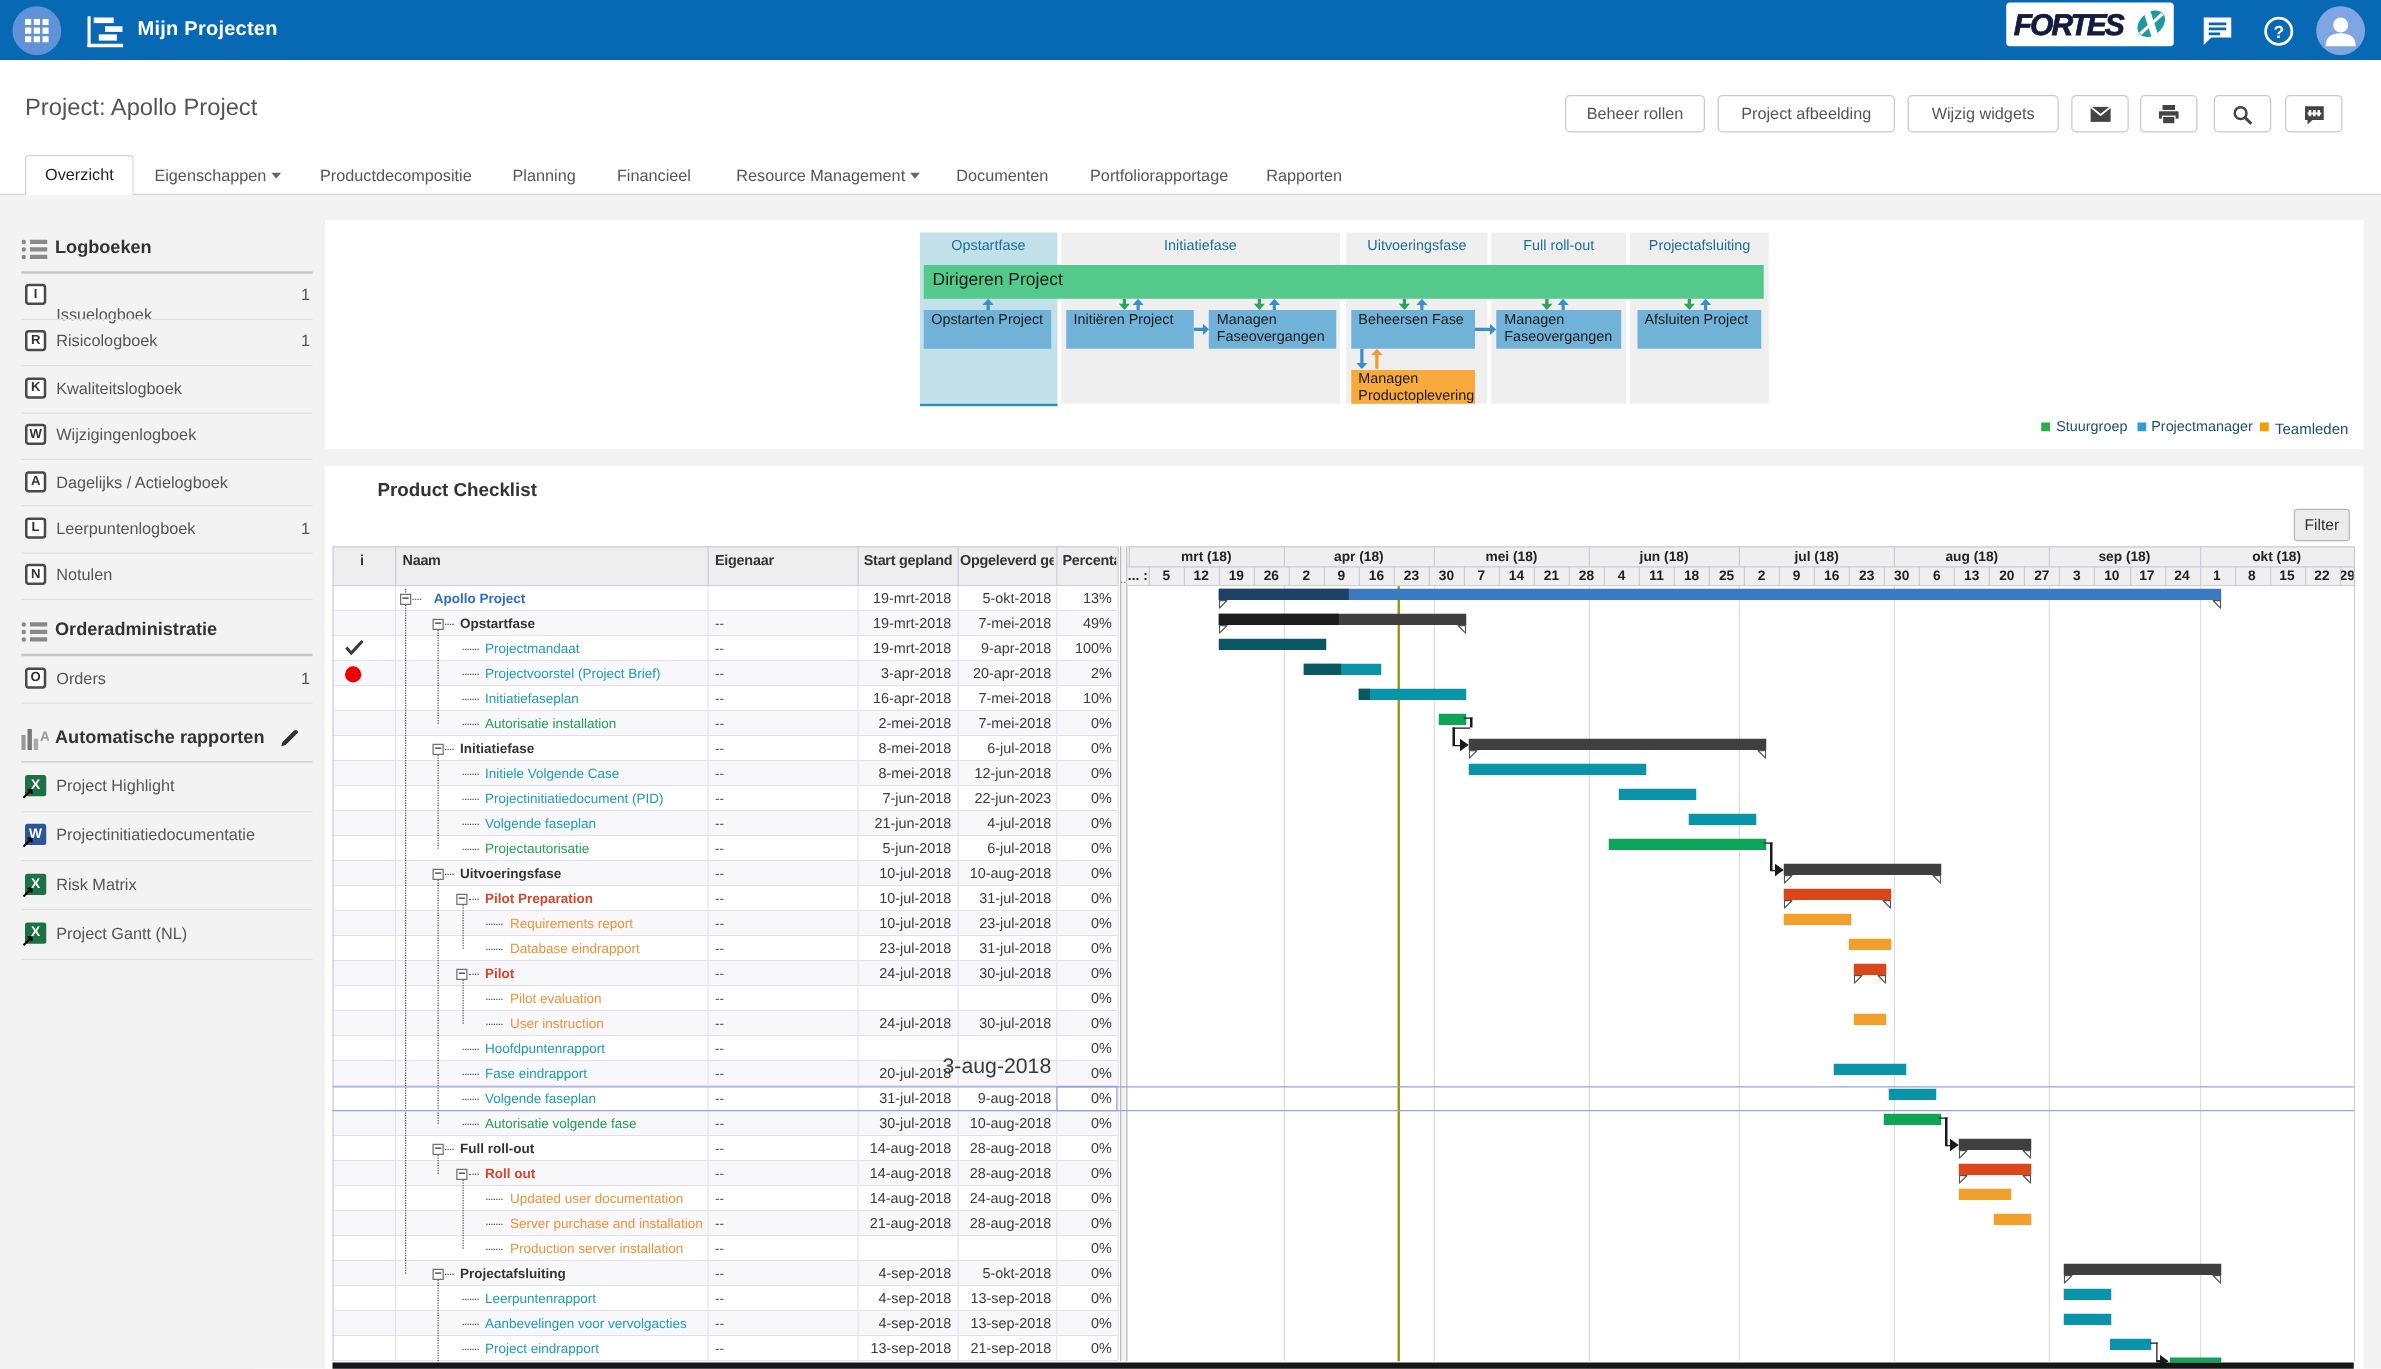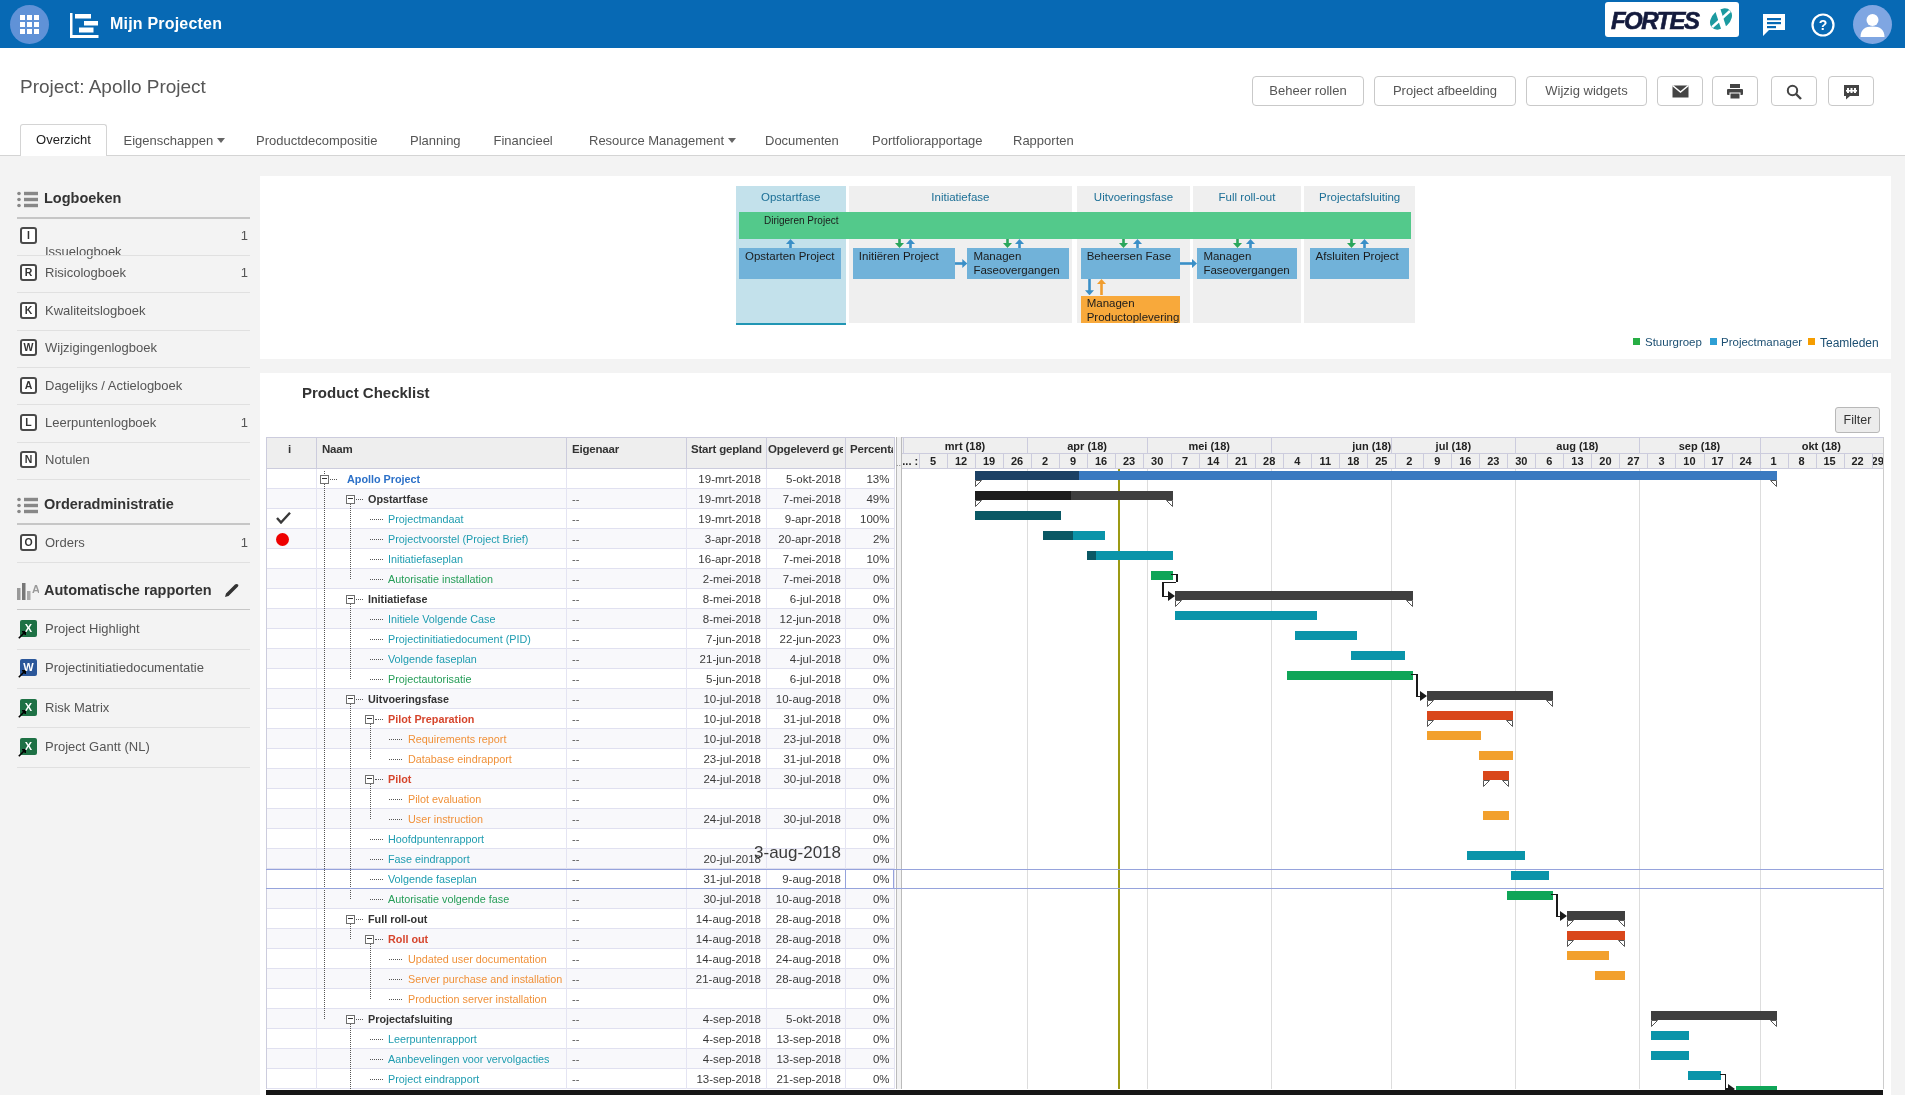--- a/index.html
+++ b/index.html
@@ -188,21 +188,21 @@
   </div>
 <div style="position:absolute;left:1192.7px;top:186px;width:108.7px;height:136.5px;background:#efefef;"></div>
 <div style="position:absolute;left:1192.7px;top:191px;">
     <div style="width:108.7px;text-align:center;color:#1c6f96;font-size:11.5px">Full roll-out</div>
   </div>
 <div style="position:absolute;left:1304.3px;top:186px;width:110.7px;height:136.5px;background:#efefef;"></div>
 <div style="position:absolute;left:1304.3px;top:191px;">
     <div style="width:110.7px;text-align:center;color:#1c6f96;font-size:11.5px">Projectafsluiting</div>
   </div>
 <div style="position:absolute;left:738.6px;top:211.5px;width:672.4px;height:27px;background:#53c98b;"></div>
-<div style="position:absolute;left:764px;top:214.5px;color:#1a1a1a;font-size:10px">Dirigeren Project</div>
+<div style="position:absolute;left:746px;top:214.5px;color:#1a1a1a;font-size:14px">Dirigeren Project</div>
 <div class="ab" style="left:739px;top:247.5px;width:102px;height:31.7px;background:#71b2d9;color:#1b1b1b;font-size:11.5px;line-height:13.5px;padding:2.5px 0 0 6px;overflow:hidden">Opstarten Project</div>
 <div class="ab" style="left:852.8px;top:247.5px;width:102.3px;height:31.7px;background:#71b2d9;color:#1b1b1b;font-size:11.5px;line-height:13.5px;padding:2.5px 0 0 6px;overflow:hidden">Initiëren Project</div>
 <div class="ab" style="left:967.4px;top:247.5px;width:101.8px;height:31.7px;background:#71b2d9;color:#1b1b1b;font-size:11.5px;line-height:13.5px;padding:2.5px 0 0 6px;overflow:hidden">Managen<br>Faseovergangen</div>
 <div class="ab" style="left:1080.7px;top:247.5px;width:99.7px;height:31.7px;background:#71b2d9;color:#1b1b1b;font-size:11.5px;line-height:13.5px;padding:2.5px 0 0 6px;overflow:hidden">Beheersen Fase</div>
 <div class="ab" style="left:1197.4px;top:247.5px;width:99.6px;height:31.7px;background:#71b2d9;color:#1b1b1b;font-size:11.5px;line-height:13.5px;padding:2.5px 0 0 6px;overflow:hidden">Managen<br>Faseovergangen</div>
 <div class="ab" style="left:1309.6px;top:247.5px;width:99.8px;height:31.7px;background:#71b2d9;color:#1b1b1b;font-size:11.5px;line-height:13.5px;padding:2.5px 0 0 6px;overflow:hidden">Afsluiten Project</div>
 <div class="ab" style="left:1080.7px;top:295.5px;width:99.7px;height:27px;background:#f8a93b;color:#1b1b1b;font-size:11.5px;line-height:13.5px;padding:1.5px 0 0 6px">Managen<br>Productoplevering</div>
 <svg class="ab" style="left:785.5px;top:238.5px" width="9" height="9">
     <rect x="3.2" y="4" width="2.6" height="5" fill="#3a8fc7"></rect>
     <path d="M0 5 L4.5 0 L9 5 z" fill="#3a8fc7"></path>
@@ -294,21 +294,21 @@
 <div style="position:absolute;left:902.99px;top:437px;width:1px;height:15.5px;background:#ccccdd;"></div>
 <div style="position:absolute;left:1027.07px;top:440px;">
     <div style="width:120.078px;text-align:center;color:#222;font-weight:bold;font-size:11px">apr (18)</div>
   </div>
 <div style="position:absolute;left:1027.07px;top:437px;width:1px;height:15.5px;background:#ccccdd;"></div>
 <div style="position:absolute;left:1147.15px;top:440px;">
     <div style="width:124.081px;text-align:center;color:#222;font-weight:bold;font-size:11px">mei (18)</div>
   </div>
 <div style="position:absolute;left:1147.15px;top:437px;width:1px;height:15.5px;background:#ccccdd;"></div>
 <div style="position:absolute;left:1271.23px;top:440px;">
-    <div style="width:120.078px;text-align:right;color:#222;font-weight:bold;font-size:11px">jun (18)</div>
+    <div style="width:120.078px;text-align:center;color:#222;font-weight:bold;font-size:11px">jun (18)</div>
   </div>
 <div style="position:absolute;left:1271.23px;top:437px;width:1px;height:15.5px;background:#ccccdd;"></div>
 <div style="position:absolute;left:1391.31px;top:440px;">
     <div style="width:124.081px;text-align:center;color:#222;font-weight:bold;font-size:11px">jul (18)</div>
   </div>
 <div style="position:absolute;left:1391.31px;top:437px;width:1px;height:15.5px;background:#ccccdd;"></div>
 <div style="position:absolute;left:1515.39px;top:440px;">
     <div style="width:124.081px;text-align:center;color:#222;font-weight:bold;font-size:11px">aug (18)</div>
   </div>
 <div style="position:absolute;left:1515.39px;top:437px;width:1px;height:15.5px;background:#ccccdd;"></div>

